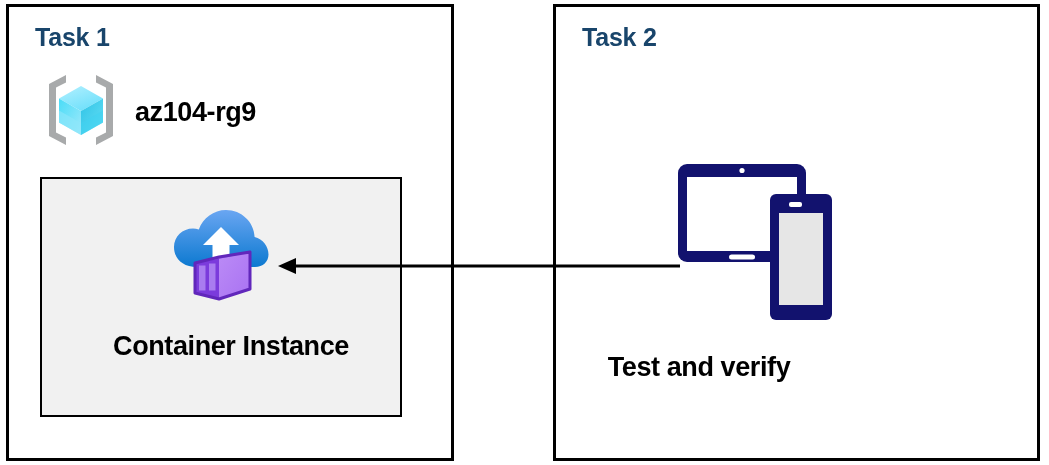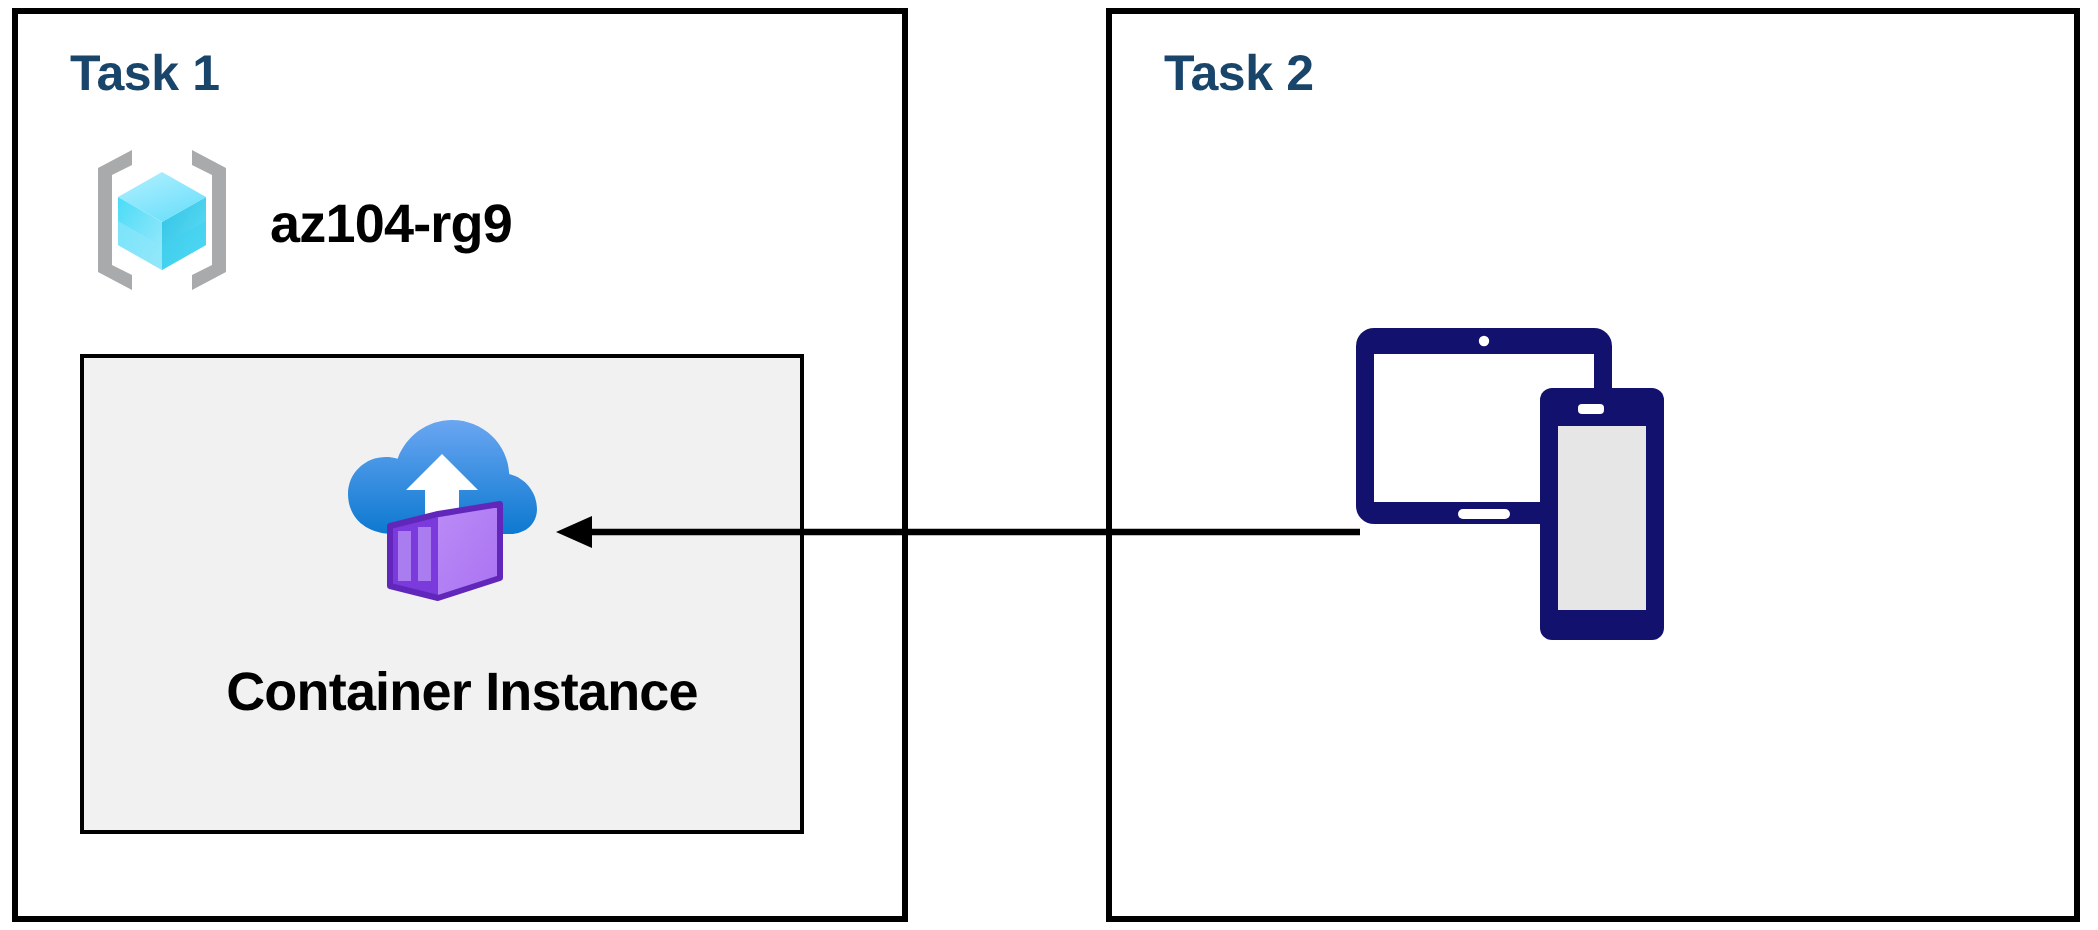--- a/index.html
+++ b/index.html
@@ -227,20 +227,21 @@
 
       <rect x="53" y="94.5" width="26" height="5" rx="2.5" ry="2.5" fill="#ffffff"></rect>
 
       <rect x="94" y="34" width="62" height="126" rx="6" ry="6" fill="#12126e"></rect>
       <rect x="103" y="53" width="44" height="92" fill="#e6e6e6"></rect>
 
       <rect x="113" y="42" width="13" height="5" rx="2" ry="2" fill="#ffffff"></rect>
     </svg>
   </div>
 
+  <div id="devices-label">Test and verify</div>
 
   <div id="connector-arrow">
     <svg width="412" height="28" viewBox="0 0 412 28" xmlns="http://www.w3.org/2000/svg">
       <line x1="22" y1="14" x2="410" y2="14" stroke="#000000" stroke-width="3.2"></line>
       <polygon points="8,14 26,6 26,22" fill="#000000"></polygon>
     </svg>
   </div>
 
 </div>
 

